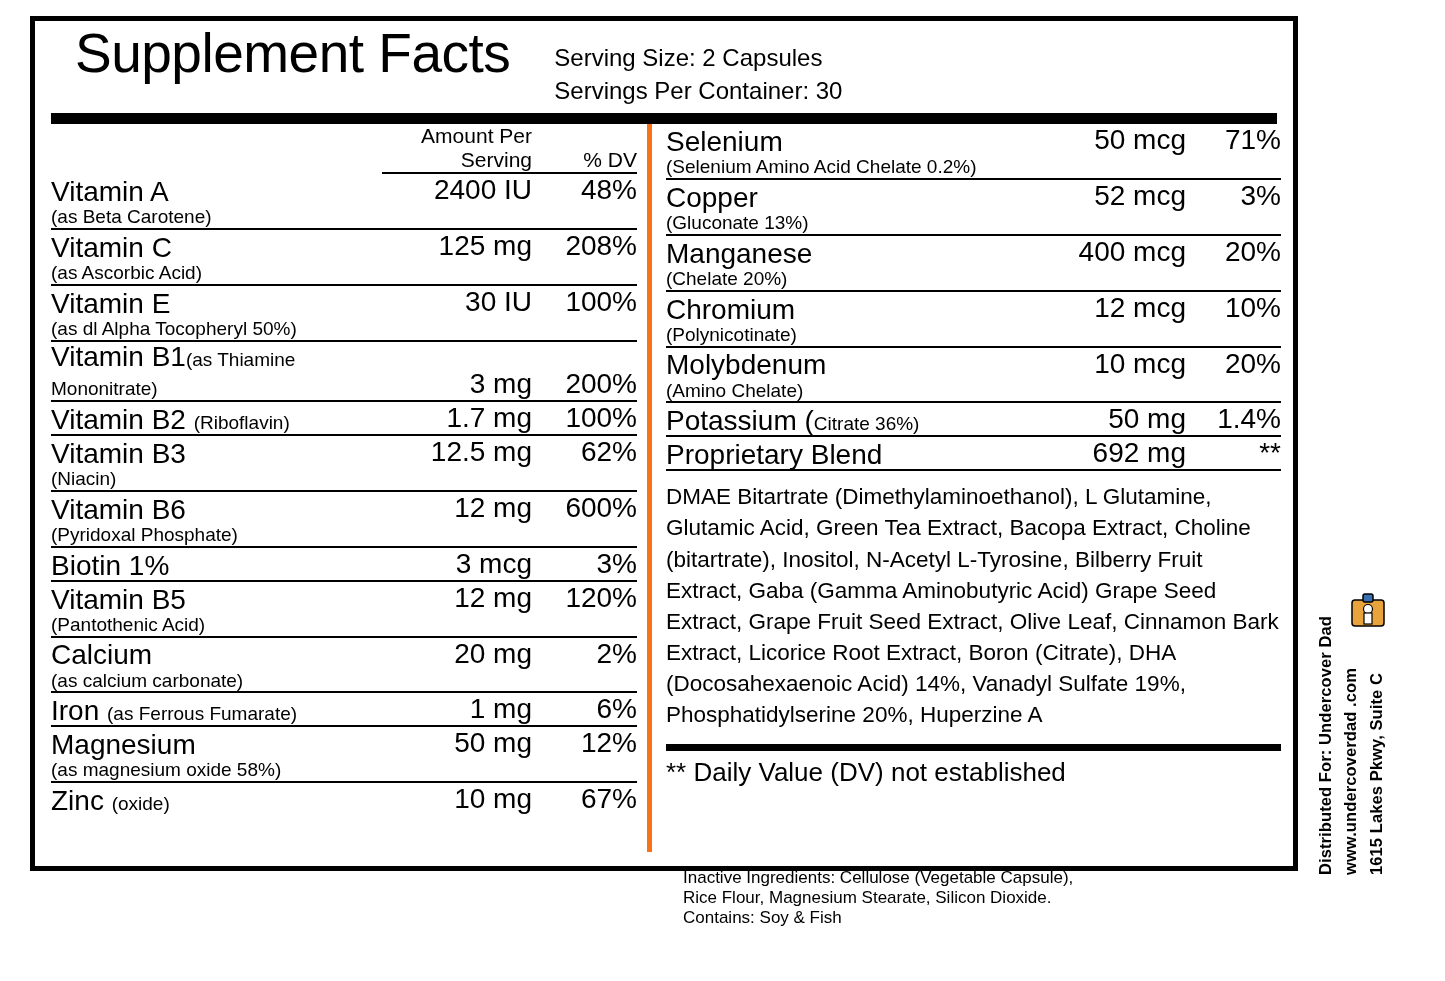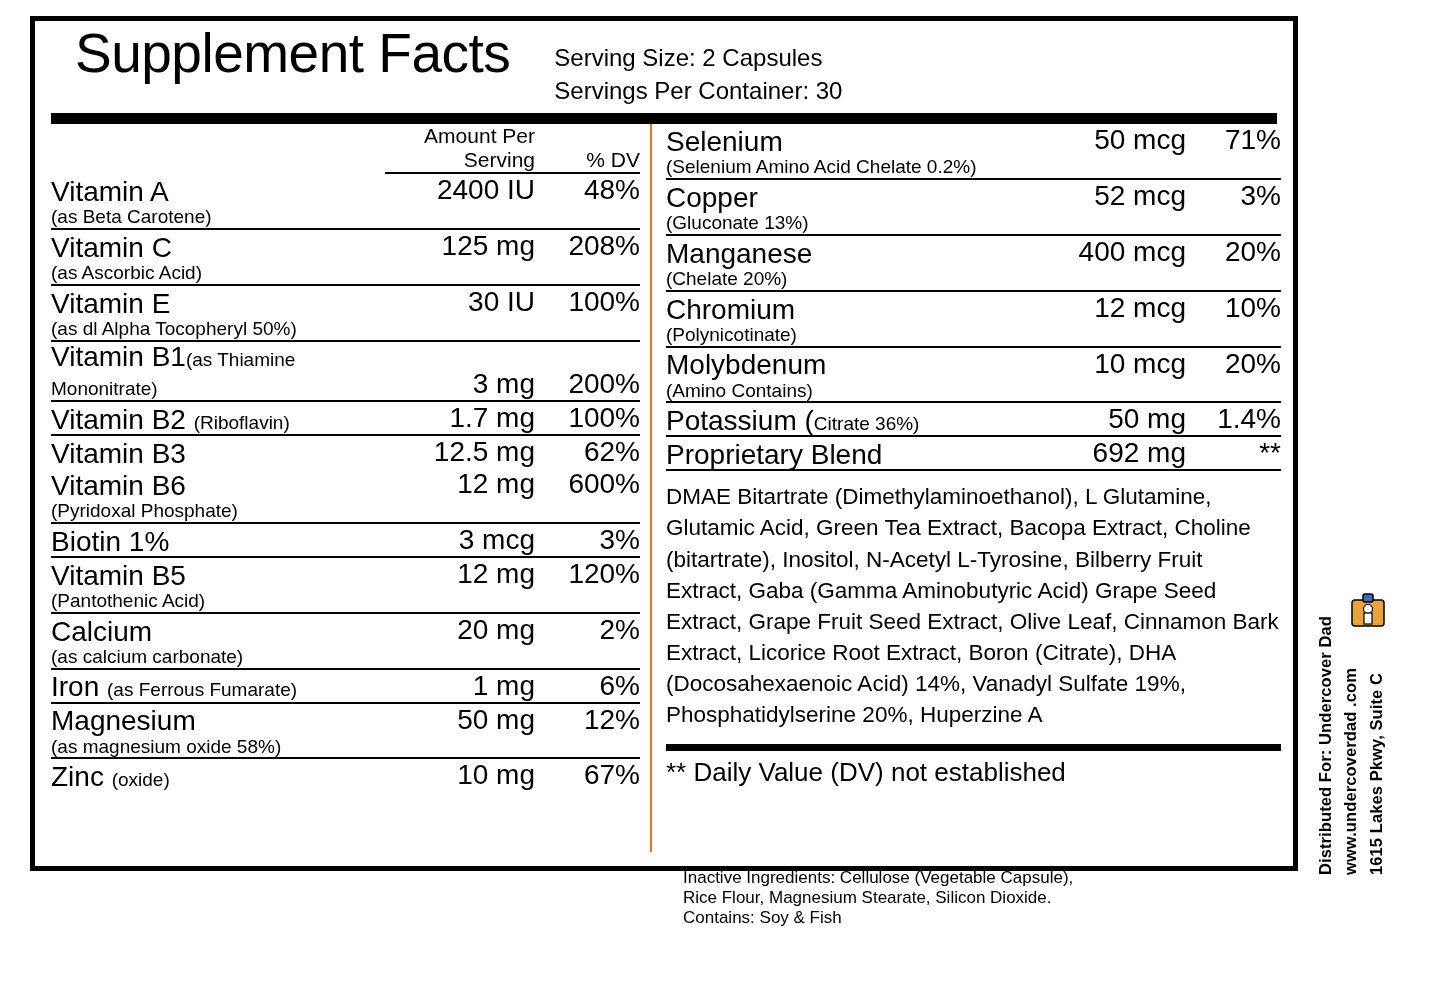--- a/index.html
+++ b/index.html
@@ -59,21 +59,21 @@
   
   #columns {
     display: flex;
     height: 728px;
     box-sizing: border-box;
   }
   #col-left {
     width: 617px;
     box-sizing: border-box;
     padding: 0 10px 0 16px;
-    border-right: 2px solid #f97316;
+    border-right: 5px solid #f97316;
   }
   #col-right {
     flex: 1;
     box-sizing: border-box;
     padding: 0 12px 0 14px;
     position: relative;
   }
 
   
   table.nutr {
@@ -234,20 +234,23 @@
             <td class="nm"><span>Vitamin B2</span> <span class="sub-inline">(Riboflavin)</span></td>
             <td class="amt">1.7 mg</td>
             <td class="dv">100%</td>
           </tr>
 
           <tr>
             <td class="nm">Vitamin B3</td>
             <td class="amt">12.5 mg</td>
             <td class="dv">62%</td>
           </tr>
+          <tr class="rule">
+            <td class="sub" colspan="3">(Niacin)</td>
+          </tr>
 
           <tr>
             <td class="nm">Vitamin B6</td>
             <td class="amt">12 mg</td>
             <td class="dv">600%</td>
           </tr>
           <tr class="rule">
             <td class="sub" colspan="3">(Pyridoxal Phosphate)</td>
           </tr>
 
@@ -343,21 +346,21 @@
           <tr class="rule">
             <td class="sub" colspan="3">(Polynicotinate)</td>
           </tr>
 
           <tr>
             <td class="nm">Molybdenum</td>
             <td class="amt">10 mcg</td>
             <td class="dv">20%</td>
           </tr>
           <tr class="rule">
-            <td class="sub" colspan="3">(Amino Contains)</td>
+            <td class="sub" colspan="3">(Amino Chelate)</td>
           </tr>
 
           <tr class="rule">
             <td class="nm"><span>Potassium (</span><span class="sub-inline">Citrate 36%)</span></td>
             <td class="amt">50 mg</td>
             <td class="dv">1.4%</td>
           </tr>
 
           <tr class="rule">
             <td class="nm">Proprietary Blend</td>

